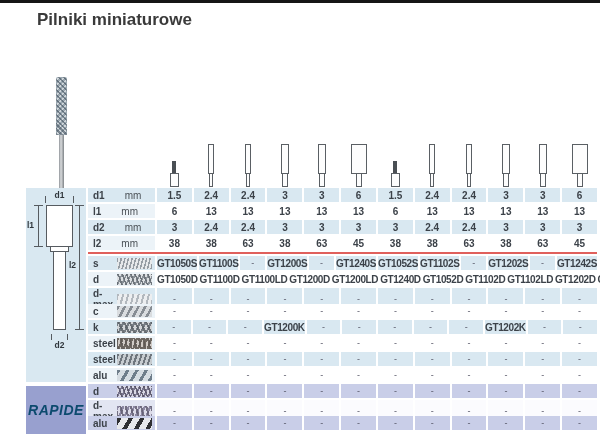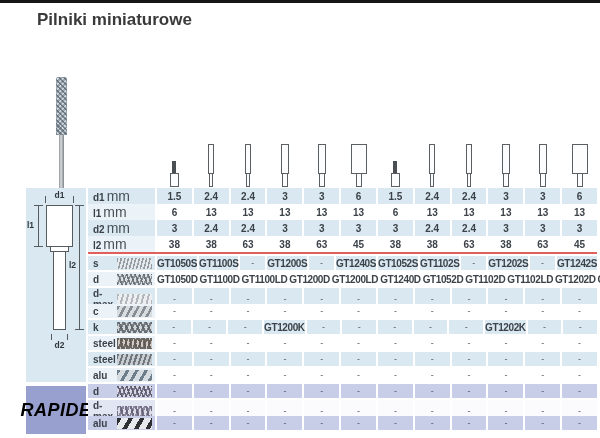--- a/index.html
+++ b/index.html
@@ -18,21 +18,21 @@
   .photo .tip{width:11px;height:58px;margin:0 auto;background-color:#9aa7b0;
     background-image:repeating-linear-gradient(45deg,rgba(55,70,84,.55) 0 1.5px,transparent 1.5px 3.5px),
                      repeating-linear-gradient(-45deg,rgba(255,255,255,.55) 0 1.5px,transparent 1.5px 3.5px);
     border-radius:2px 2px 0 0;}
   .photo .shaft{width:5px;height:53px;margin:0 auto;background:linear-gradient(to right,#8f9499,#dadcde 40%,#7e8387);}
 
   
   .panel-blue{position:absolute;left:26px;top:188px;width:60px;height:194px;background:var(--row-blue);}
   .panel-purple{position:absolute;left:26px;top:386px;width:60px;height:48px;background:var(--rapide-panel);
     display:flex;align-items:center;justify-content:center;}
-  .rapide-txt{font-style:italic;font-weight:bold;font-size:18px;color:#000000;letter-spacing:.5px;}
+  .rapide-txt{font-style:italic;font-weight:bold;font-size:14px;color:#0c4a6e;letter-spacing:.5px;}
 
   
   .dg{position:absolute;left:0;top:0;width:60px;height:194px;}
   .dg div{position:absolute;}
   .dg-rect{left:20px;top:17px;width:27px;height:42px;background:#fff;border:1px solid var(--line);}
   .dg-neck{left:24px;top:59px;width:19px;height:5px;background:#fff;border:1px solid var(--line);border-top:none;}
   .dg-shank{left:27px;top:64px;width:13px;height:78px;background:#fff;border:1px solid var(--line);border-top:none;}
   .dg-label{font-size:8.5px;font-weight:bold;color:#30363c;}
   .dg-d1{left:24px;top:2px;width:19px;text-align:center;}
   .dg-tickl{left:19px;top:8px;width:1px;height:7px;background:var(--line);}
@@ -55,21 +55,21 @@
   .bit{display:flex;flex-direction:column;align-items:center;justify-content:flex-end;}
   .bit .part{background:#fdfdfd;border:1px solid #5a5f64;}
   .bit .stub{background:#4a4f54;border:none;}
   .bit .shk{margin-top:-1px;}
 
   
   .tbl{position:absolute;left:88px;top:188px;width:509px;}
   .trow{display:grid;grid-template-columns:67px repeat(12,1fr);column-gap:2px;height:14px;margin-bottom:2px;}
   .cell{display:flex;align-items:center;justify-content:center;font-size:10px;font-weight:bold;color:var(--ink);}
   .lcell{justify-content:space-between;padding:0 3px 0 5px;font-size:10px;font-weight:bold;}
-  .unit{font-weight:normal;font-size:14px;margin-left:2px;color:#4a5056;}
+  .unit{font-weight:normal;font-size:10px;margin-left:20px;color:#4a5056;}
   .code{font-size:10px;letter-spacing:-0.4px;font-weight:bold;white-space:nowrap;}
   .dash{font-size:9px;font-weight:normal;color:#556;}
   .bgB{background:var(--row-blue);} .bgWl{background:var(--row-white-label);} .bgW{background:#fff;}
   .bgL{background:var(--rapide-blue);} .bgLl{background:var(--rapide-light-label);} .bgLw{background:#fbfbfe;}
   .red-line{height:2px;background:var(--red);margin-bottom:2px;}
   .rapide-gap{margin-top:2px;}
 
   
   .pat{width:35px;height:11px;flex:none;}
   .pat-s{background:repeating-linear-gradient(105deg,#959da4 0 1.5px,#e6e9eb 1.5px 3.5px);}

